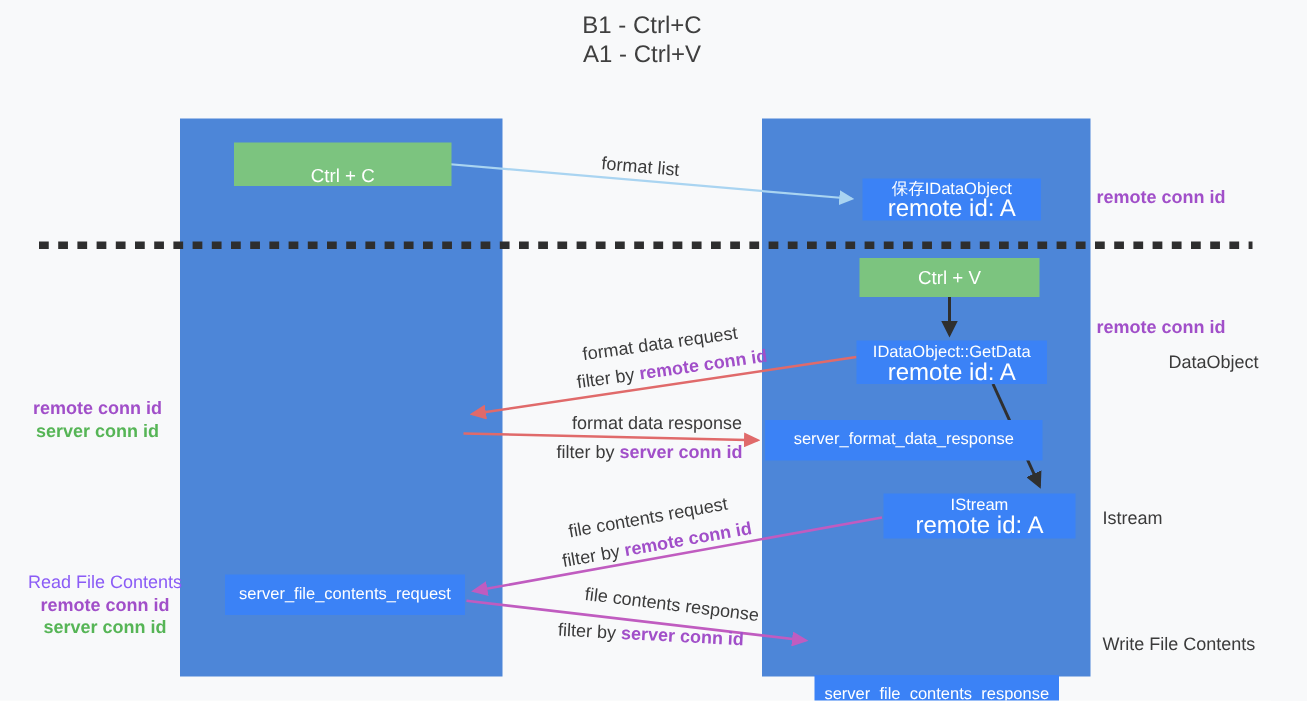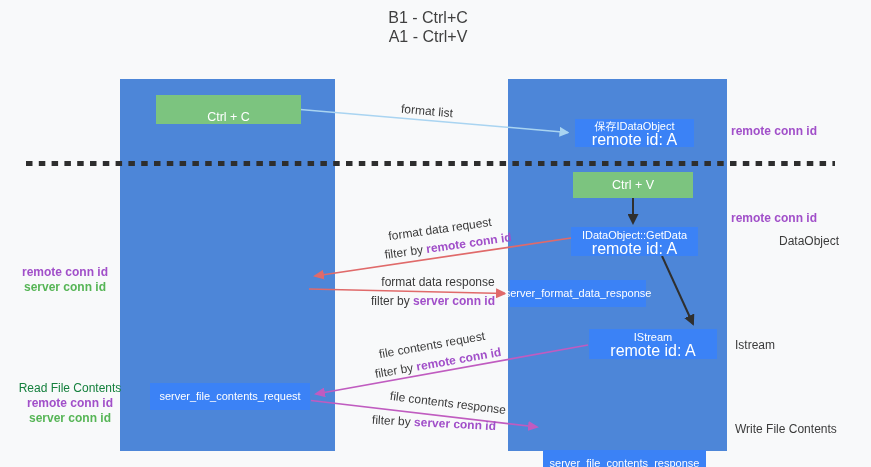--- a/index.html
+++ b/index.html
@@ -111,21 +111,21 @@
   <div class="box green" style="left:573px;top:172px;width:120px;height:26px;">
     <div>Ctrl + V</div>
   </div>
 
   <div class="box orange" style="left:571px;top:227px;width:127px;height:29px;">
     <div class="l1">IDataObject::GetData</div>
     <div class="l2">remote id: A</div>
   </div>
 
 
-  <div class="box orange" style="left:510px;top:280px;width:136px;height:27px;font-size:11px;">
+  <div class="box orange" style="left:510px;top:280px;width:185px;height:27px;font-size:11px;">
     <div>server_format_data_response</div>
   </div>
 
   <div class="box orange" style="left:589px;top:329px;width:128px;height:30px;">
     <div class="l1">IStream</div>
     <div class="l2">remote id: A</div>
   </div>
 
   <div class="box orange" style="left:150px;top:383px;width:160px;height:27px;font-size:11px;">
     <div>server_file_contents_request</div>
@@ -156,21 +156,21 @@
   <div class="albl" style="left:434px;top:423px;transform:translate(-50%,-50%) rotate(3deg);">
     <span>filter by </span><span class="purple">server conn id</span>
   </div>
 
   <div class="sideblock" style="left:65px;top:265px;">
     <div class="purple">remote conn id</div>
     <div class="greenlbl">server conn id</div>
   </div>
 
   <div class="sideblock" style="left:70px;top:381px;">
-    <div style="color:#15803d;text-align:center;">Read File Contents</div>
+    <div style="color:#8b5cf6;text-align:center;">Read File Contents</div>
     <div class="purple">remote conn id</div>
     <div class="greenlbl">server conn id</div>
   </div>
 
   <div class="side purple" style="left:731px;top:124px;">remote conn id</div>
   <div class="side purple" style="left:731px;top:211px;">remote conn id</div>
   <div class="side" style="left:735px;top:234px;margin-left:44px;">DataObject</div>
   <div class="side" style="left:735px;top:338px;">Istream</div>
   <div class="side" style="left:735px;top:422px;">Write File Contents</div>
 

